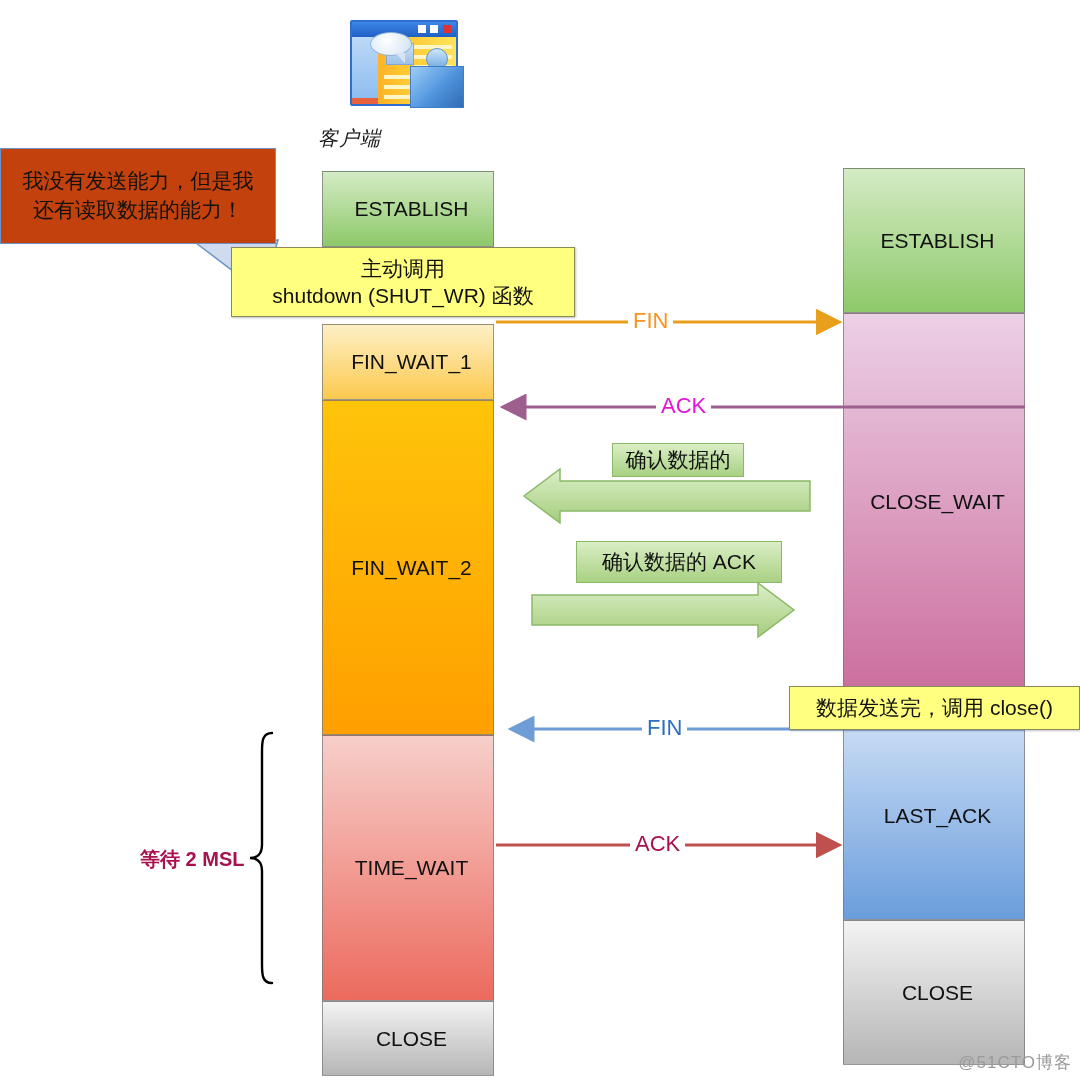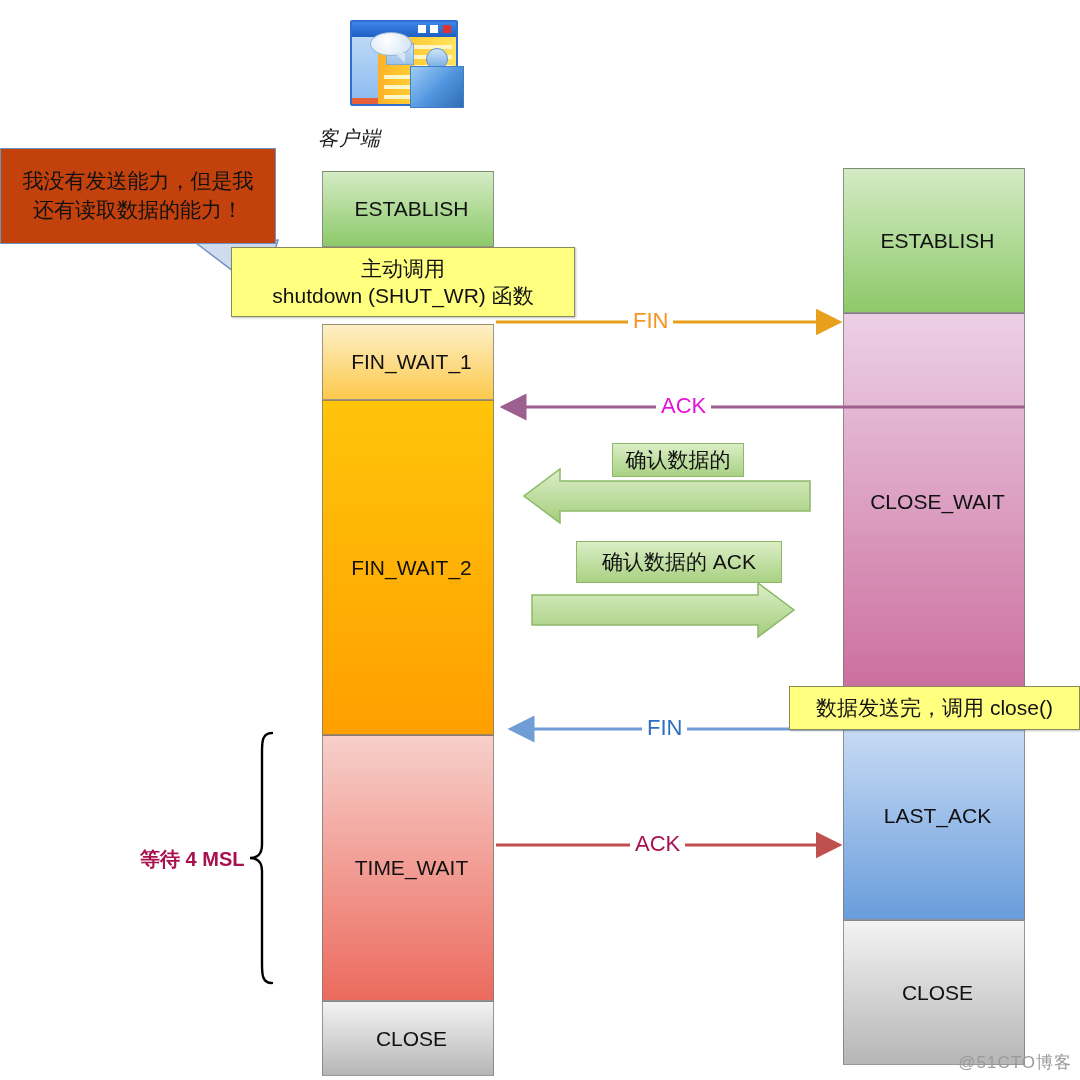--- a/index.html
+++ b/index.html
@@ -312,17 +312,17 @@
     <div>
       <div>主动调用</div>
       <div>shutdown (SHUT_WR) 函数</div>
     </div>
   </div>
 
   <div class="callout-yellow" style="left:789px; top:686px; width:291px; height:44px;">
     <span>数据发送完，调用 close()</span>
   </div>
 
-  <div class="msl-label" style="left:140px; top:846px;">等待 4 MSL</div>
+  <div class="msl-label" style="left:140px; top:846px;">等待 2 MSL</div>
 
   <div class="watermark">@51CTO博客</div>
 
 </div>
 
 </body></html>

